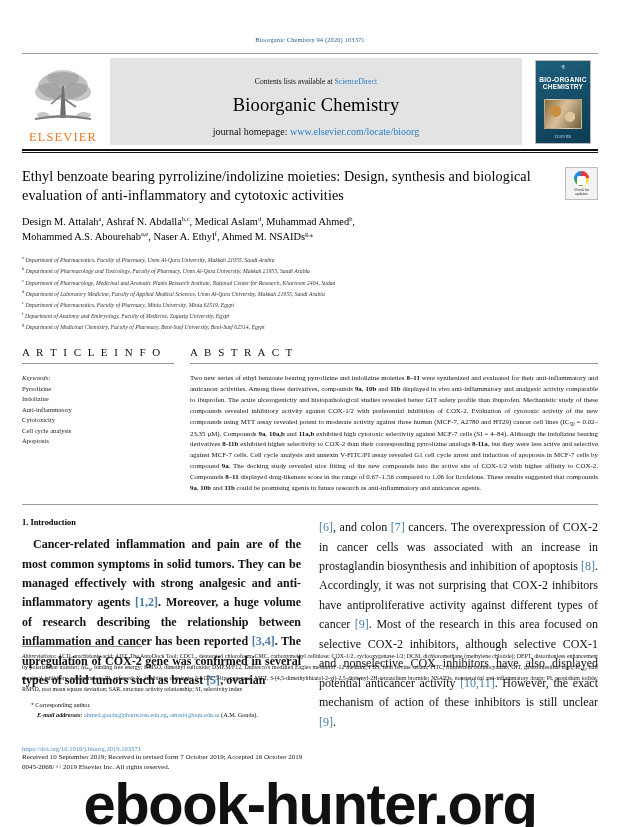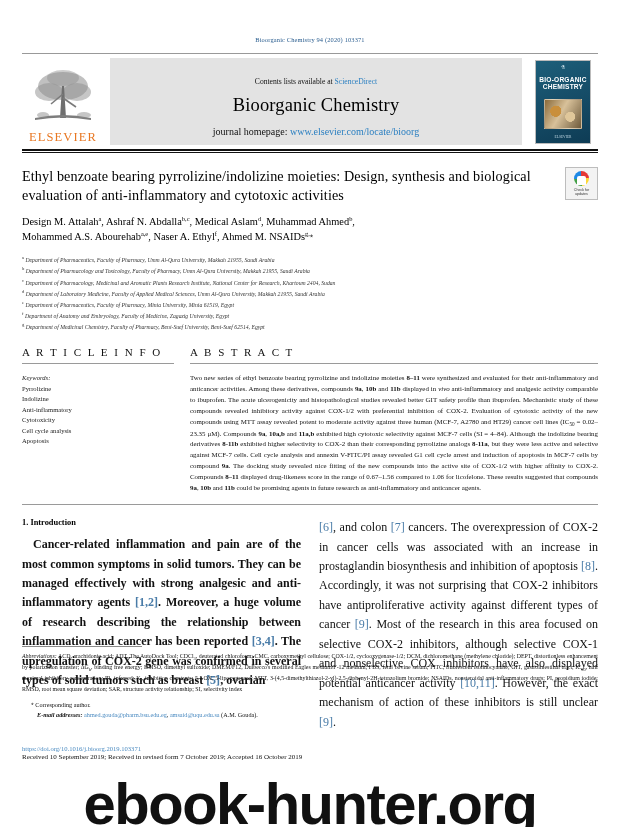--- a/index.html
+++ b/index.html
@@ -399,17 +399,18 @@
         <span class="em">E-mail addresses:</span>
         <span class="maillink">ahmed.gouda@pharm.bsu.edu.eg</span><span>, </span><span class="maillink">amsaid@uqu.edu.sa</span>
         <span>(A.M. Gouda).</span>
       </div>
     </div>
   </div>
 
   <div class="bottommeta">
     <div class="doi">https://doi.org/10.1016/j.bioorg.2019.103371</div>
     <div class="histline">Received 10 September 2019; Received in revised form 7 October 2019; Accepted 16 October 2019</div>
+    <div class="histline">0045-2068/ © 2019 Elsevier Inc. All rights reserved.</div>
   </div>
 
   <div class="watermark">ebook-hunter.org</div>
 
 </div>
 
 </body></html>

